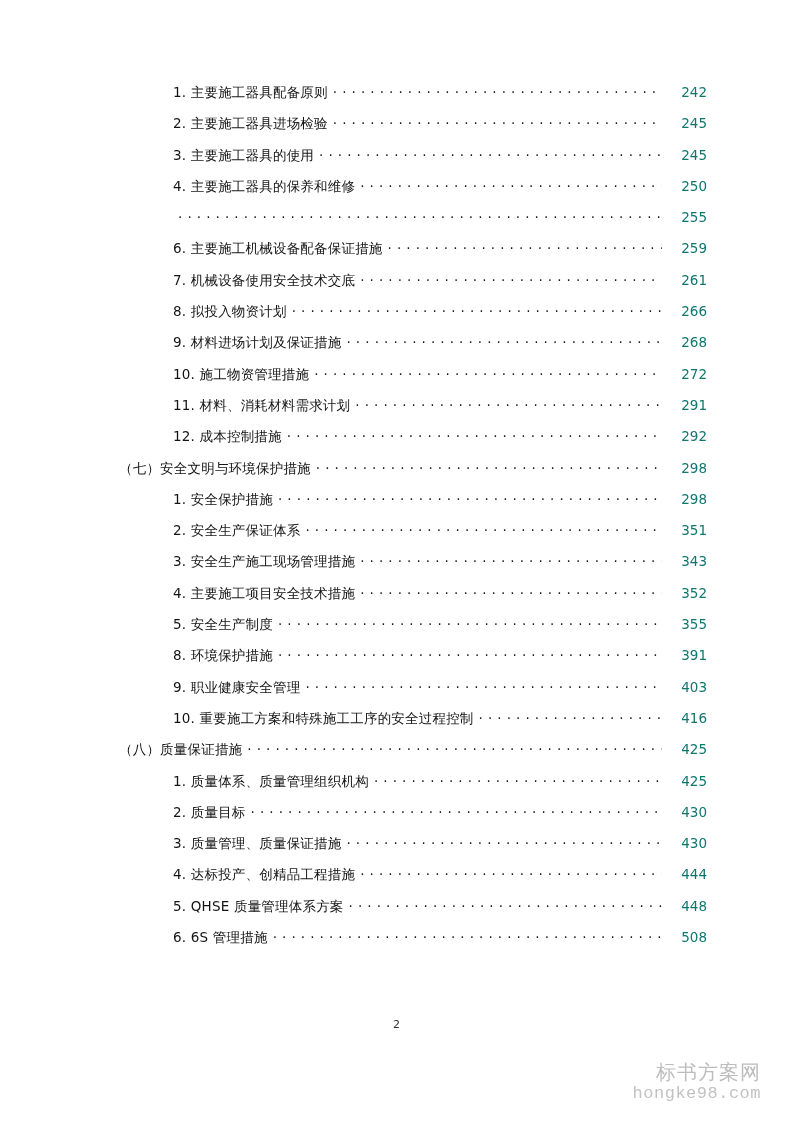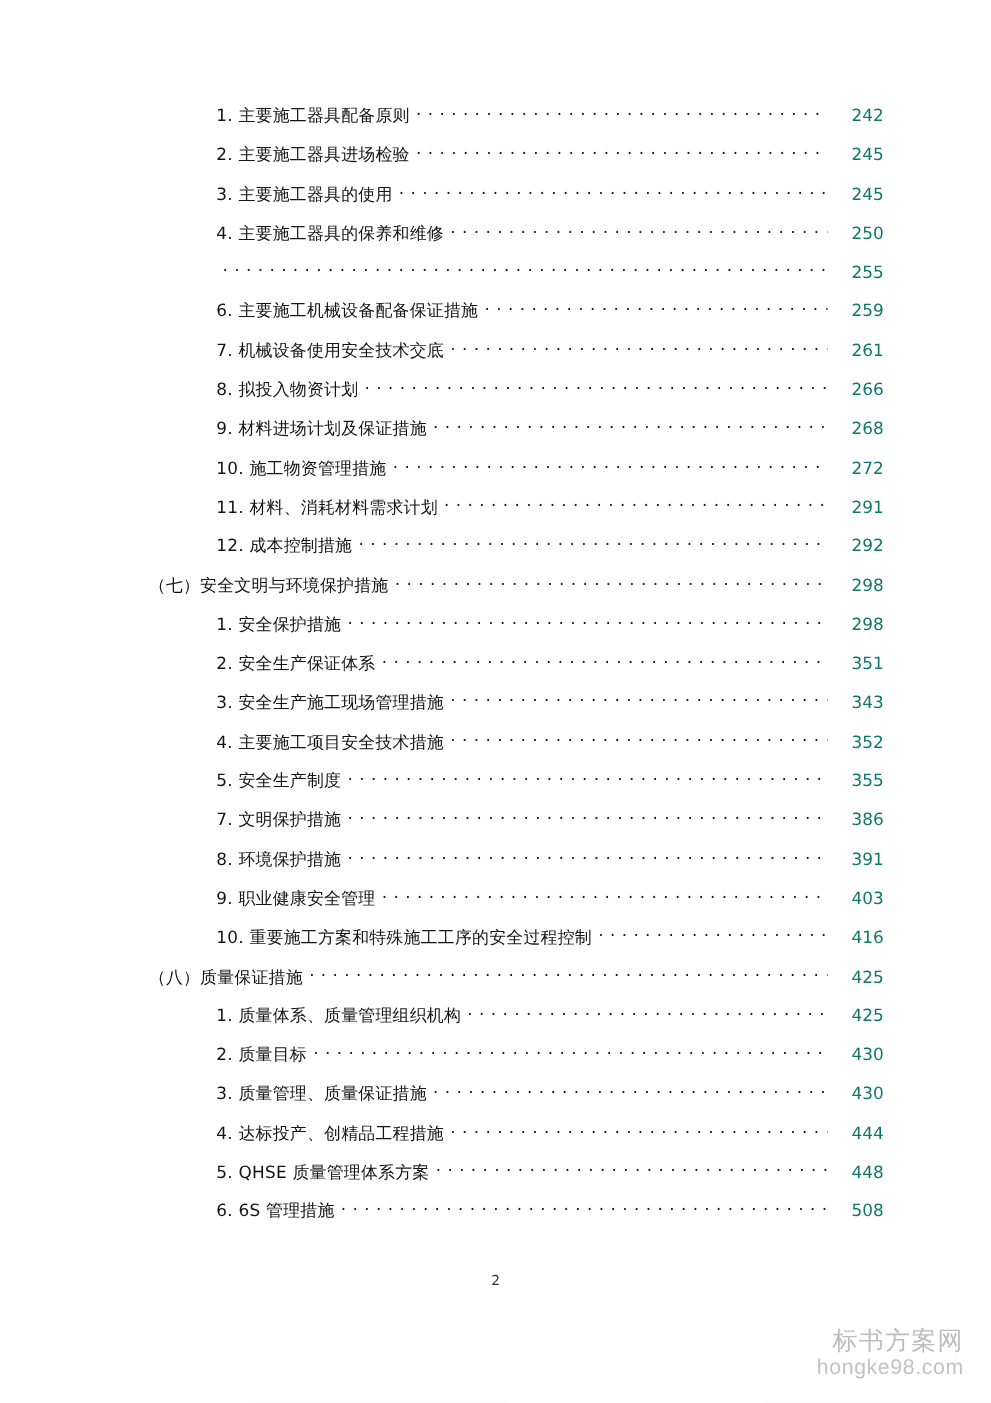--- a/index.html
+++ b/index.html
@@ -64,37 +64,37 @@
     position: absolute;
     left: 0;
     right: 0;
     top: 1018px;
     text-align: center;
     font-size: 11px;
     color: #333;
   }
   .watermark {
     position: absolute;
-    right: 22px;
+    right: 32px;
     bottom: 18px;
     text-align: right;
     color: #b9b9b9;
   }
   .watermark .wm-top {
     font-size: 20px;
     letter-spacing: 1px;
     line-height: 24px;
     color: #bdbdbd;
   }
   .watermark .wm-bot {
     font-size: 17px;
     letter-spacing: 0.5px;
     line-height: 20px;
     color: #c2c2c2;
-    font-family: Liberation Sans, sans-serif;
+    font-family: Liberation Mono, monospace;
   }
 </style>
 </head>
 <body>
 
 <div class="page">
 
   <div class="toc" id="toc">
       <div class="toc-row">
         <span class="indent-1"></span>
@@ -195,26 +195,20 @@
         <span class="indent-1"></span>
         <span class="label">4. 主要施工项目安全技术措施</span>
         <span class="leader"></span>
         <span class="page-num">352</span>
       </div>
       <div class="toc-row">
         <span class="indent-1"></span>
         <span class="label">5. 安全生产制度</span>
         <span class="leader"></span>
         <span class="page-num">355</span>
-      </div>
-      <div class="toc-row">
-        <span class="indent-1"></span>
-        <span class="label">7. 文明保护措施</span>
-        <span class="leader"></span>
-        <span class="page-num">386</span>
       </div>
       <div class="toc-row">
         <span class="indent-1"></span>
         <span class="label">8. 环境保护措施</span>
         <span class="leader"></span>
         <span class="page-num">391</span>
       </div>
       <div class="toc-row">
         <span class="indent-1"></span>
         <span class="label">9. 职业健康安全管理</span>

